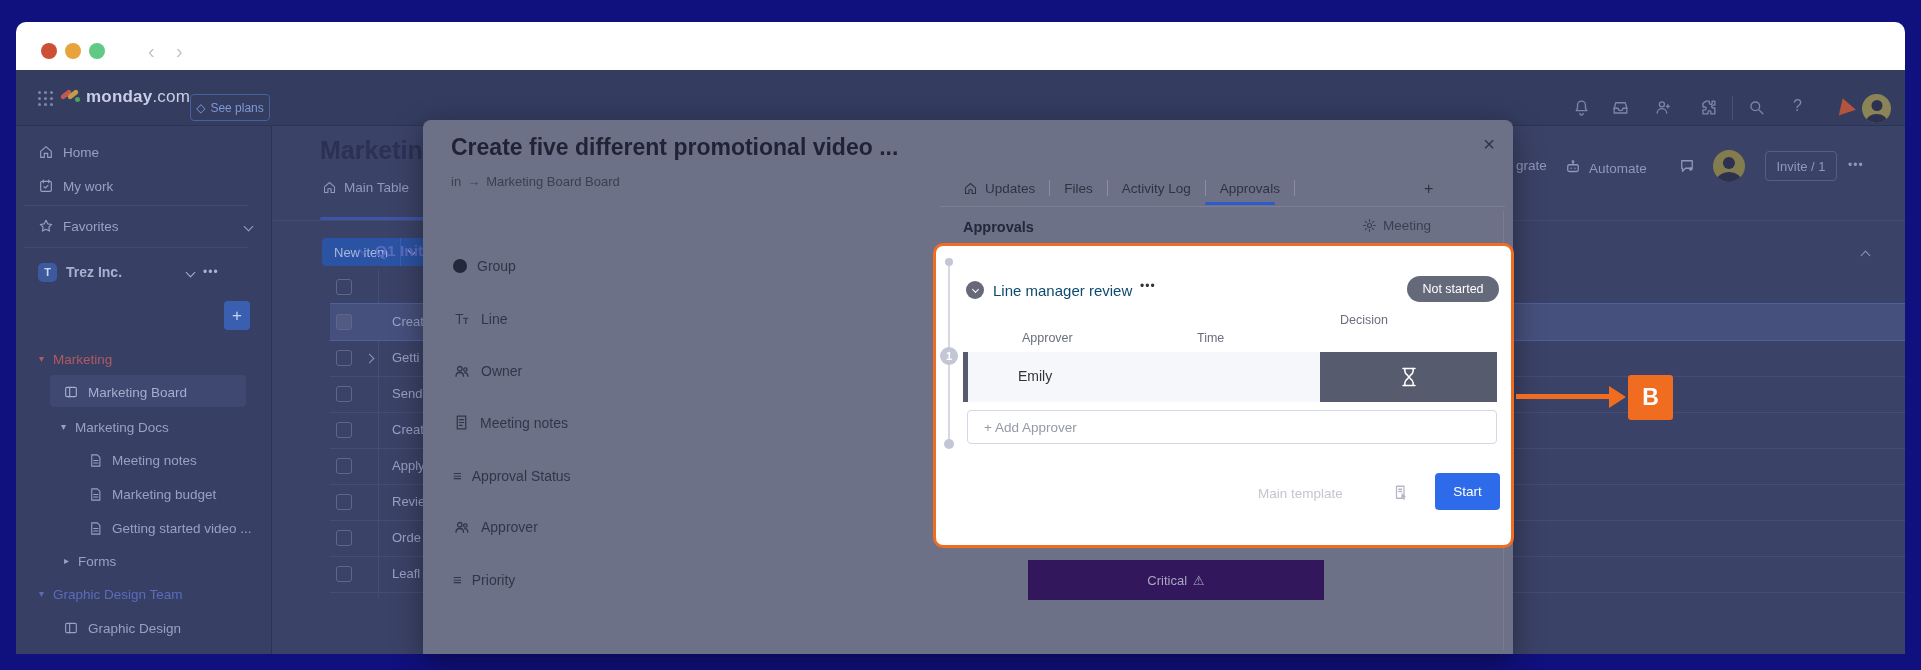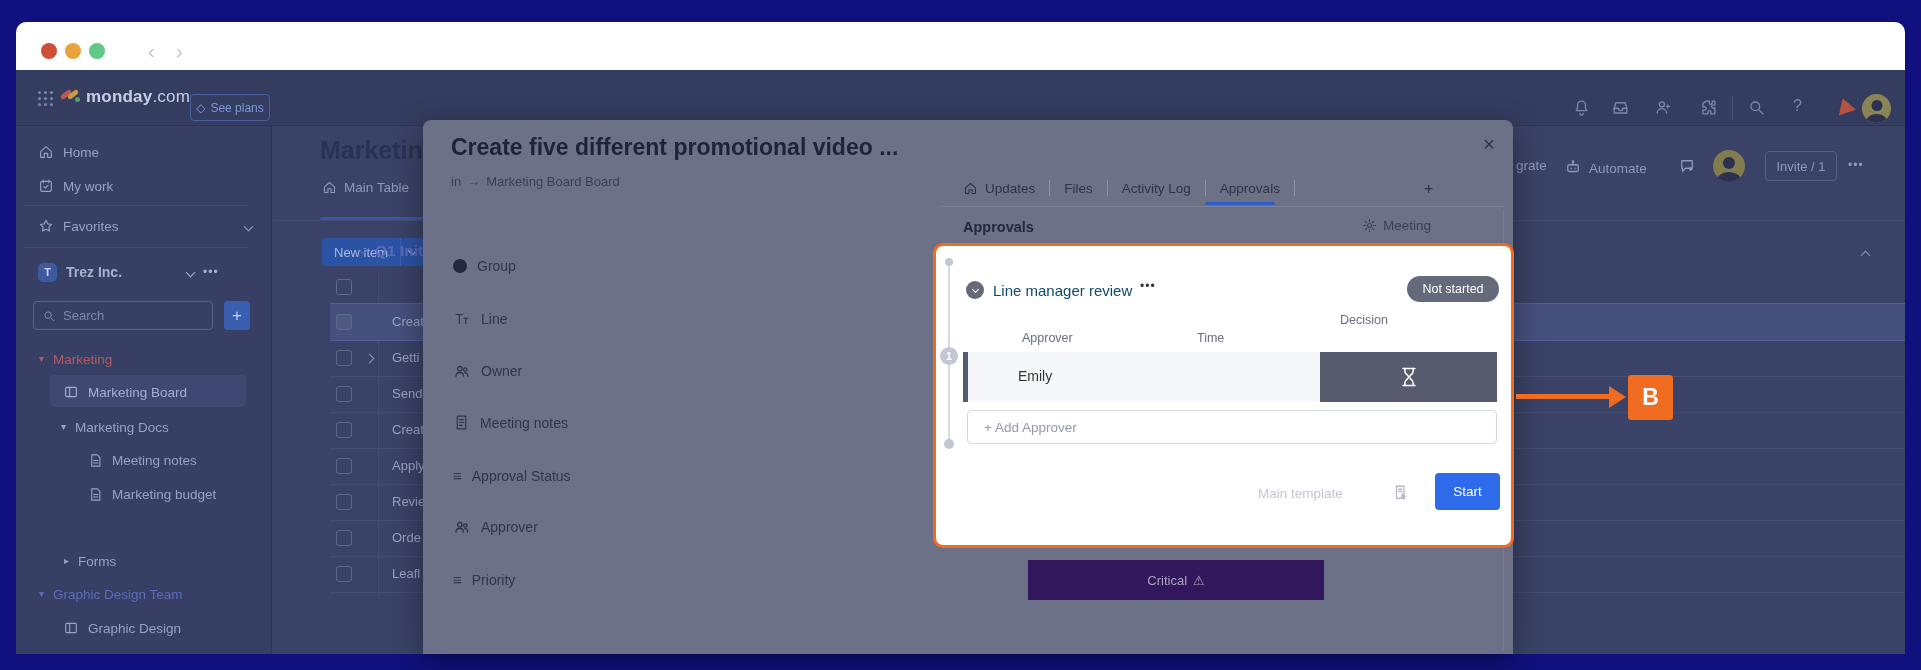--- a/index.html
+++ b/index.html
@@ -185,27 +185,20 @@
         <span>Favorites</span>
         <span class="chv" style="margin-left:auto;"></span>
       </div>
       <div class="abs sdivider" style="left:8px;top:121px;width:224px;"></div>
       <div class="abs srow" style="left:22px;top:130px;width:226px;color:#aab1d0;font-weight:bold;font-size:14px;">
         <span class="ws-avatar">T</span>
         <span>Trez Inc.</span>
         <span class="chv" style="margin-left:56px;"></span>
         <span style="font-weight:normal;font-size:12px;letter-spacing:1px;">•••</span>
       </div>
-      <div class="abs searchbox" style="left:17px;top:175px;width:180px;height:29px;">
-        <svg class="ic" width="14" height="14" viewBox="0 0 24 24" style="color:#7e86a8;">
-            <circle cx="10.5" cy="10.5" r="5.5"></circle>
-            <path d="M15 15l5 5"></path>
-          </svg>
-        <input placeholder="Search" style="">
-      </div>
       <div class="abs plusbtn" style="left:208px;top:175px;width:26px;height:29px;">+</div>
 
       <div class="abs srow" style="left:23px;top:217px;color:#b05a60;">
         <span class="caret">▾</span>
         <span>Marketing</span>
       </div>
       <div class="abs" style="left:34px;top:249px;width:196px;height:32px;border-radius:4px;background:#3f4870;"></div>
       <div class="abs srow" style="left:47px;top:250px;color:#a6aed0;">
         <svg class="ic" width="16" height="16" viewBox="0 0 24 24">
             <rect x="4" y="5" width="16" height="14" rx="2"></rect>
@@ -223,20 +216,27 @@
             <path d="M9 12h7M9 16h7"></path>
           </svg>
         <span>Meeting notes</span>
       </div>
       <div class="abs srow" style="left:72px;top:352px;">
         <svg class="ic" width="15" height="15" viewBox="0 0 24 24">
             <path d="M6 3h9l4 4v14H6z"></path>
             <path d="M9 12h7M9 16h7"></path>
           </svg>
         <span>Marketing budget</span>
+      </div>
+      <div class="abs srow" style="left:72px;top:386px;">
+        <svg class="ic" width="15" height="15" viewBox="0 0 24 24">
+            <path d="M6 3h9l4 4v14H6z"></path>
+            <path d="M9 12h7M9 16h7"></path>
+          </svg>
+        <span>Getting started video ...</span>
       </div>
       <div class="abs srow" style="left:48px;top:419px;">
         <span class="caret">▸</span>
         <span>Forms</span>
       </div>
       <div class="abs srow" style="left:23px;top:452px;color:#5b6cba;">
         <span class="caret">▾</span>
         <span>Graphic Design Team</span>
       </div>
       <div class="abs srow" style="left:47px;top:486px;">

